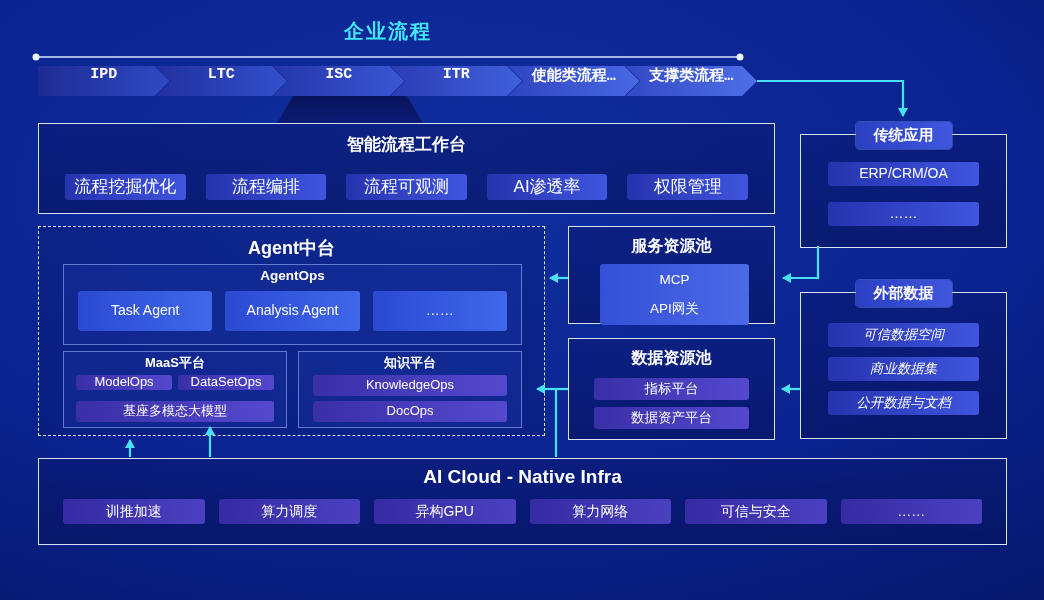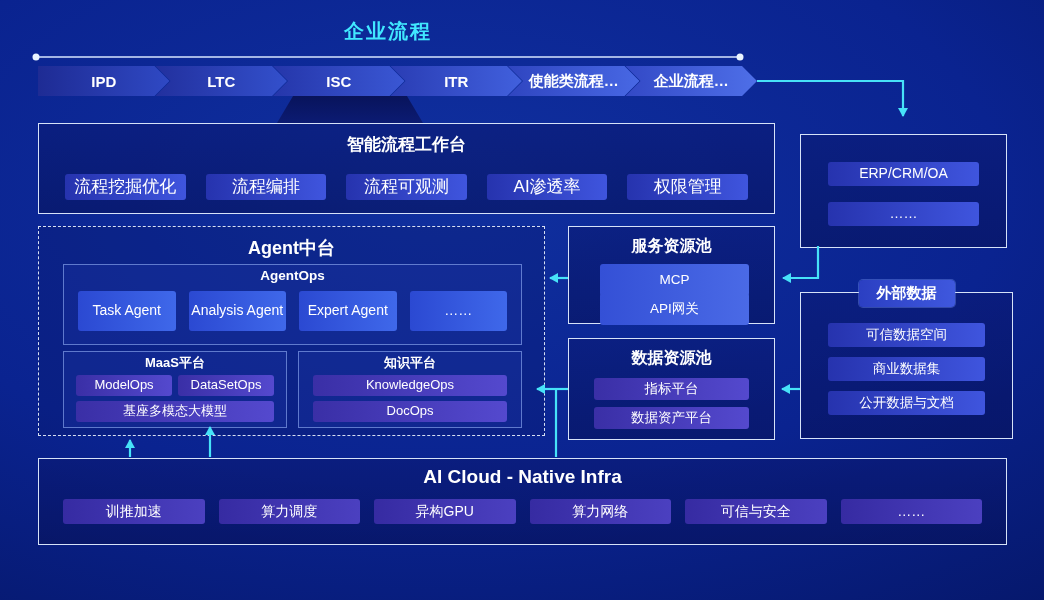--- a/index.html
+++ b/index.html
@@ -9,23 +9,23 @@
     background:radial-gradient(120% 110% at 42% 32%, #10309f 0%, #0a2390 45%, #051666 85%, #04115a 100%);
   }
   .overlay{position:absolute;left:0;top:0;z-index:10;pointer-events:none;}
 
   
   .page-title{position:absolute;left:36px;top:18px;width:704px;text-align:center;
     font-size:20px;font-weight:bold;color:#41e8ff;letter-spacing:2px;}
 
   
   .chev-row{position:absolute;left:38px;top:66px;width:719px;height:30px;display:flex;}
-  .chev{flex:1;margin-left:-14px;display:flex;align-items:center;justify-content:center;
+  .chev{flex:1;margin-left:-14px;display:flex;align-items:flex-start;justify-content:center;
     font-size:15px;font-weight:600;color:#fff;
-    clip-path:polygon(0 0, calc(100% - 15px) 0, 100% 50%, calc(100% - 15px) 100%, 0 100%, 15px 50%);}
+    clip-path:polygon(0 0, calc(100% - 15px) 0, 100% 50%, calc(100% - 15px) 100%, 0 100%, 15px 50%);font-family:Liberation Mono, monospace;}
   .chev.first{margin-left:0;clip-path:polygon(0 0, calc(100% - 15px) 0, 100% 50%, calc(100% - 15px) 100%, 0 100%);}
   .chev.c1{background:linear-gradient(90deg,#1e2b94,#2f49c4);}
   .chev.c2{background:linear-gradient(90deg,#22309e,#3350cc);}
   .chev.c3{background:linear-gradient(90deg,#2536aa,#3a57d4);}
   .chev.c4{background:linear-gradient(90deg,#2a3db4,#4160dd);}
   .chev.c5{background:linear-gradient(90deg,#2f45c0,#4868e4);}
   .chev.c6{background:linear-gradient(90deg,#3349c6,#4e6fe8);}
 
   .funnel{position:absolute;left:277px;top:96px;width:146px;height:27px;z-index:1;
     background:linear-gradient(180deg,rgba(8,18,88,0.95),rgba(11,24,108,0.85));
@@ -58,42 +58,42 @@
 
   
   .agent{left:38px;top:226px;width:505px;height:208px;border:1.5px dashed rgba(238,245,255,0.9);
     background:rgba(7,19,96,0.25);}
   .agent .panel-title{top:9px;font-size:18px;}
   .agentops{left:24px;top:37px;width:457px;height:79px;}
   .agentops .sub-title{top:3px;}
   .agentops .pill-row{left:14px;right:14px;top:26px;gap:13px;height:40px;font-size:14px;}
   .maas{left:24px;top:124px;width:222px;height:75px;}
   .maas .sub-title{top:2px;font-size:13px;}
-  .maas .pill-row{left:12px;right:12px;top:23px;gap:6px;height:21px;font-size:13px;}
+  .maas .pill-row{left:12px;right:12px;top:23px;gap:6px;height:15px;font-size:13px;}
   .maas .wide{left:12px;right:12px;top:49px;height:21px;font-size:13px;}
   .knowledge{left:259px;top:124px;width:222px;height:75px;}
   .knowledge .sub-title{top:2px;font-size:13px;}
   .knowledge .pill{left:14px;right:14px;height:21px;font-size:13px;}
 
   
   .service-pool{left:568px;top:226px;width:205px;height:96px;}
   .service-pool .panel-title{top:9px;font-size:16px;}
   .service-pool .pill{left:31px;right:25px;height:32px;font-size:13.5px;}
   .data-pool{left:568px;top:338px;width:205px;height:100px;}
   .data-pool .panel-title{top:9px;font-size:16px;}
   .data-pool .pill{left:25px;right:25px;height:22px;font-size:13.5px;}
 
   
   .tag{position:absolute;top:-13px;left:50%;transform:translateX(-50%);
     padding:4px 18px;border-radius:4px;font-size:15px;font-weight:bold;white-space:nowrap;
     background:linear-gradient(90deg,#2b3fc2,#3f58de);box-shadow:0 0 0 1px rgba(130,160,255,0.35);}
   .legacy{left:800px;top:134px;width:205px;height:112px;}
   .legacy .pill{left:27px;right:27px;height:24px;font-size:14px;}
-  .external{left:800px;top:292px;width:205px;height:145px;padding-left:6px;}
-  .external .pill{left:27px;right:27px;height:24px;font-size:13.5px;}
+  .external{left:800px;top:292px;width:205px;height:145px;}
+  .external .pill{left:27px;right:27px;height:24px;font-size:13.5px;font-style:italic;}
 
   
   .infra{left:38px;top:458px;width:967px;height:85px;}
   .infra .panel-title{top:7px;font-size:19px;}
   .infra .pill-row{left:24px;right:24px;top:40px;gap:14px;height:25px;font-size:14px;}
 </style>
 </head>
 <body>
 
 <div class="canvas">
@@ -130,21 +130,21 @@
     <div class="chev c3">
         <span>ISC</span>
       </div>
     <div class="chev c4">
         <span>ITR</span>
       </div>
     <div class="chev c5">
         <span>使能类流程…</span>
       </div>
     <div class="chev c6">
-        <span>企业流程…</span>
+        <span>支撑类流程…</span>
       </div>
   </div>
 
   <div class="funnel"></div>
 
   <div class="panel workbench">
     <div class="panel-title">智能流程工作台</div>
     <div class="pill-row">
       <div class="pill blue">流程挖掘优化</div>
       <div class="pill blue">流程编排</div>
@@ -155,21 +155,20 @@
   </div>
 
   <div class="panel agent">
     <div class="panel-title">Agent中台</div>
 
     <div class="subpanel agentops">
       <div class="sub-title">AgentOps</div>
       <div class="pill-row">
         <div class="pill blue2">Task Agent</div>
         <div class="pill blue2">Analysis Agent</div>
-        <div class="pill blue2">Expert Agent</div>
         <div class="pill blue2">……</div>
       </div>
     </div>
 
     <div class="subpanel maas">
       <div class="sub-title">MaaS平台</div>
       <div class="pill-row">
         <div class="pill purple">ModelOps</div>
         <div class="pill purple">DataSetOps</div>
       </div>
@@ -189,20 +188,21 @@
     <div class="pill blue3 abs" style="top:66px;">API网关</div>
   </div>
 
   <div class="panel data-pool">
     <div class="panel-title">数据资源池</div>
     <div class="pill purple abs" style="top:39px;">指标平台</div>
     <div class="pill purple abs" style="top:68px;">数据资产平台</div>
   </div>
 
   <div class="panel legacy">
+    <div class="tag">传统应用</div>
     <div class="pill blue abs" style="top:27px;">ERP/CRM/OA</div>
     <div class="pill blue abs" style="top:67px;">……</div>
   </div>
 
   <div class="panel external">
     <div class="tag">外部数据</div>
     <div class="pill blue abs" style="top:30px;">可信数据空间</div>
     <div class="pill blue abs" style="top:64px;">商业数据集</div>
     <div class="pill blue abs" style="top:98px;">公开数据与文档</div>
   </div>

